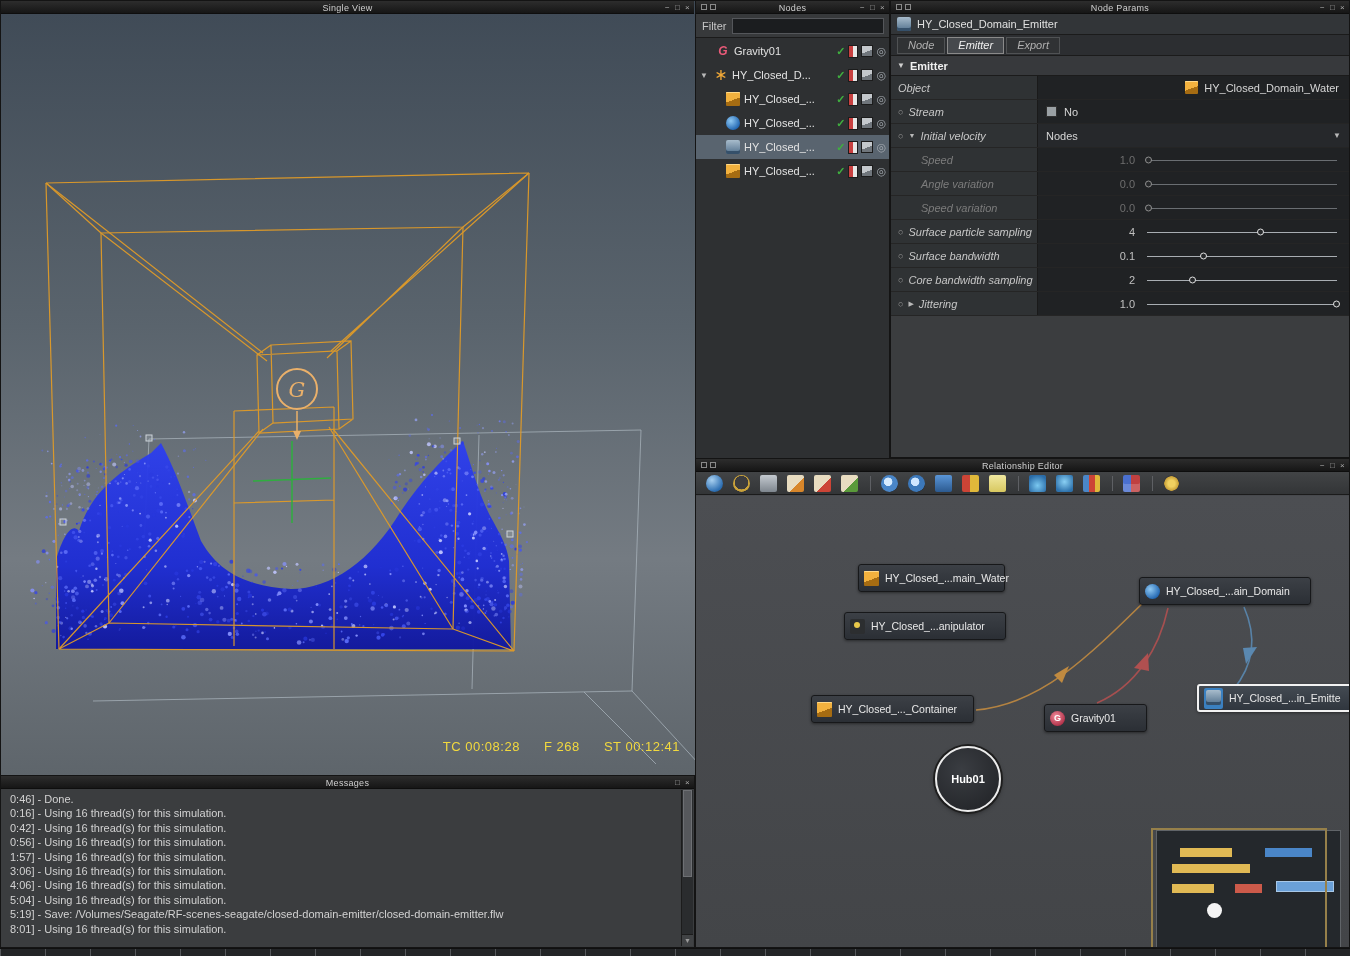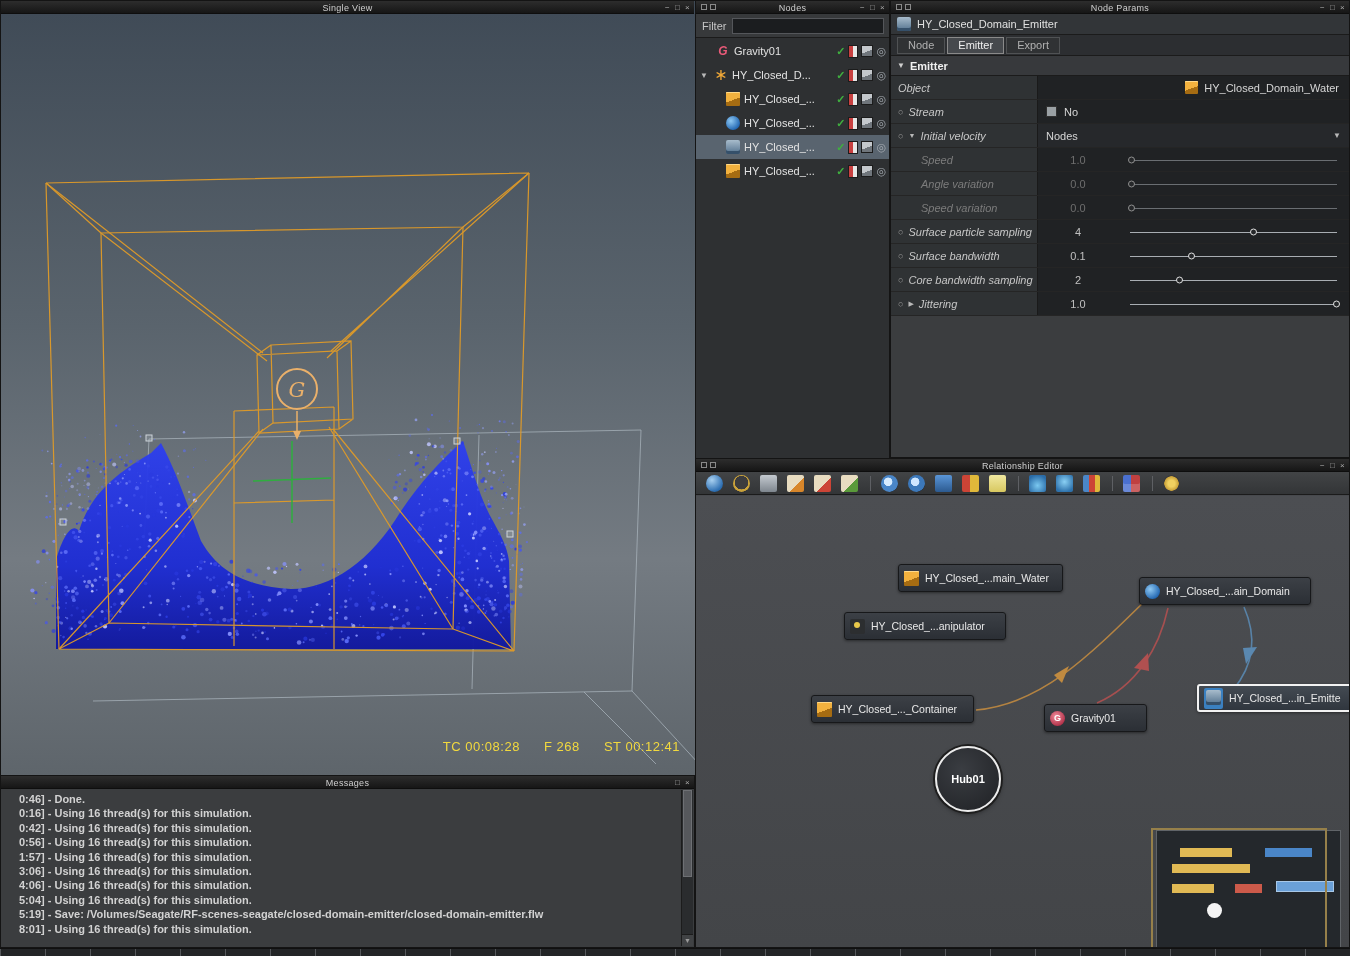--- a/index.html
+++ b/index.html
@@ -30,21 +30,21 @@
   #viewport .tbar { position:absolute; left:0; top:0; }
   .timecode {
     position:absolute; right:14px; bottom:20px; z-index:4;
     color:#f2d93e; font-size:13px; letter-spacing:.5px; white-space:nowrap;
   }
   .timecode span { margin-left:20px; }
   .timecode span:first-child { margin-left:0; }
 
   
   #messages { left:0; top:775px; width:695px; height:173px; background:#3b3d3f; }
-  .log { position:absolute; left:0; top:14px; right:14px; bottom:0; overflow:hidden; padding:2px 0 0 18px;font-weight:bold; }
+  .log { position:absolute; left:0; top:14px; right:14px; bottom:0; overflow:hidden; padding:2px 0 0 9px; }
   .log-line { font-size:11px; line-height:14.4px; color:#d2d2d2; white-space:nowrap; }
   .vscroll { position:absolute; right:1px; top:14px; bottom:1px; width:12px; background:#2a2c2e; border-left:1px solid #1c1c1c; }
   .vthumb { position:absolute; top:0; left:1px; right:1px; height:56%; background:#56585c; border:1px solid #6e7074; }
   .varrow { position:absolute; bottom:0; left:0; right:0; height:12px; background:#404244; color:#9a9a9a; font-size:7px; text-align:center; line-height:12px; border-top:1px solid #1c1c1c; }
 
   
   #nodes { left:695px; top:0; width:195px; height:514px; background:#2e3032; }
   .filter-row { height:24px; background:#37393b; display:flex; align-items:center; gap:6px; padding:0 6px; border-bottom:1px solid #1b1b1b; }
   .filter-row label { font-size:11px; color:#c6c6c6; }
   .filter-row input { flex:1; height:16px; background:#1b1d1f; border:1px solid #54565a; color:#ddd; font-size:11px; padding:0 4px; outline:none; }
@@ -72,39 +72,39 @@
   .icon-manip { background:#2c2e30; border-radius:2px; position:relative; }
   .icon-manip::after { content:''; position:absolute; left:4px; top:3px; width:6px; height:6px; border-radius:50%; background:#e8c84a; }
   .icon-gravity-red { border-radius:50%; background:radial-gradient(circle at 40% 35%,#f08a9a,#b03048 75%); color:#fff; font-size:9px; font-weight:bold; display:inline-flex; align-items:center; justify-content:center; }
 
   
   #params { left:890px; top:0; width:460px; height:458px; background:#3b3d3f; }
   .pheader { height:21px; background:#323538; display:flex; align-items:center; gap:6px; padding-left:6px; border-bottom:1px solid #1b1b1b; }
   .pheader .nicon { width:14px; height:14px; }
   .pheader span.t { font-size:11px; color:#e0e0e0; }
   .ptabs { height:21px; background:#2c2e31; display:flex; align-items:center; gap:2px; padding-left:6px; border-bottom:1px solid #1b1b1b; }
-  .ptab { font-size:11px; color:#b0b0b0; border:1px solid #505254; padding:1px 10px 2px; background:#303234; }
+  .ptab { font-size:11px; color:#b0b0b0; border:1px solid #505254; padding:1px 10px 2px; background:#303234;font-style:italic; }
   .ptab.active { color:#efefef; background:#46494d; border-color:#8a8a8a; }
   .psection { height:20px; background:#37393c; display:flex; align-items:center; gap:5px; padding-left:6px; font-size:11px; font-weight:bold; color:#f0f0f0; border-bottom:1px solid #1b1b1b; }
   .psection .tri { font-size:8px; color:#cfcfcf; }
   .prow { display:flex; height:24px; border-bottom:1px solid #252525; }
   .plabel { width:147px; background:#2f3234; display:flex; align-items:center; gap:5px; padding-left:7px; border-right:1px solid #1a1a1a; }
   .plabel.indent { padding-left:30px; }
   .plbl { font-size:11px; color:#c6c6c6; white-space:nowrap;font-style:italic; }
   .plbl.disabled { color:#7c7c7c; }
   .keyc { font-size:9px; color:#9a9a9a; }
   .tri-sm { font-size:7px; color:#b8b8b8; }
   .pvalue { flex:1; background:#202224; display:flex; align-items:center; }
   .pvalue.objval { justify-content:flex-end; gap:6px; padding-right:10px; font-size:11px; color:#d6d6d6; }
   .pvalue.objval .nicon { width:13px; height:13px; }
   .pvalue.checkrow { gap:7px; padding-left:8px; font-size:11px; color:#d6d6d6; }
   .checkbox { width:11px; height:11px; background:#9aa0a4; border:1px solid #303030; }
   .dropdown { flex:1; height:100%; display:flex; align-items:center; background:#26282b; padding:0 8px; font-size:11px; color:#d6d6d6; }
   .dropdown .dd-arrow { margin-left:auto; font-size:8px; color:#b8b8b8; }
-  .pnum { width:88px; text-align:center; padding-right:8px; font-size:11px; color:#c0c0c0; }
+  .pnum { width:88px; text-align:right; padding-right:8px; font-size:11px; color:#c0c0c0;margin-left:17px; }
   .pnum.disabled { color:#6e6e6e; }
   .ptrack { flex:1; position:relative; height:100%; margin:0 12px 0 4px; }
   .ptrack::before { content:''; position:absolute; left:0; right:0; top:50%; height:1px; background:#a8adb2; }
   .ptrack.disabled::before { background:#6a6e72; }
   .phandle { position:absolute; top:50%; transform:translateY(-50%); width:7px; height:7px; border:1.5px solid #e2e2e2; border-radius:50%; background:#26282a; }
   .ptrack.disabled .phandle { border-color:#909090; }
 
   
   #releditor { left:695px; top:458px; width:655px; height:490px; background:#47494d; }
   .rtoolbar { height:23px; background:linear-gradient(#424446,#333537); display:flex; align-items:center; padding-left:10px; border-bottom:1px solid #1b1b1b; }
@@ -1462,21 +1462,21 @@
     <div class="canvas">
       <svg class="edges" width="655" height="456" viewBox="0 0 655 456">
         <path d="M280,214 C345,208 390,163 455,99" stroke="#c08a40" stroke-width="1.6" fill="none" opacity="0.9"></path>
         <polygon points="373,170 358,179 366,187" fill="#c08a40"></polygon>
         <path d="M401,207 C440,190 463,153 472,112" stroke="#b05050" stroke-width="1.6" fill="none" opacity="0.9"></path>
         <polygon points="452,157 438,172 453,175" fill="#b05050"></polygon>
         <path d="M548,111 C562,143 557,170 537,194" stroke="#5a88b0" stroke-width="1.6" fill="none" opacity="0.9"></path>
         <polygon points="550,168 561,151 547,152" fill="#5a88b0"></polygon>
       </svg>
 
-      <div class="gnode" style="left:162px; top:68px; width:165px;margin-left:40px;">
+      <div class="gnode" style="left:162px; top:68px; width:147px;">
         <span class="nicon icon-cube"></span>
         <span>HY_Closed_...main_Water</span>
       </div>
 
       <div class="gnode" style="left:148px; top:116px; width:162px;">
         <span class="nicon icon-manip"></span>
         <span>HY_Closed_...anipulator</span>
       </div>
 
       <div class="gnode" style="left:115px; top:199px; width:163px;">

